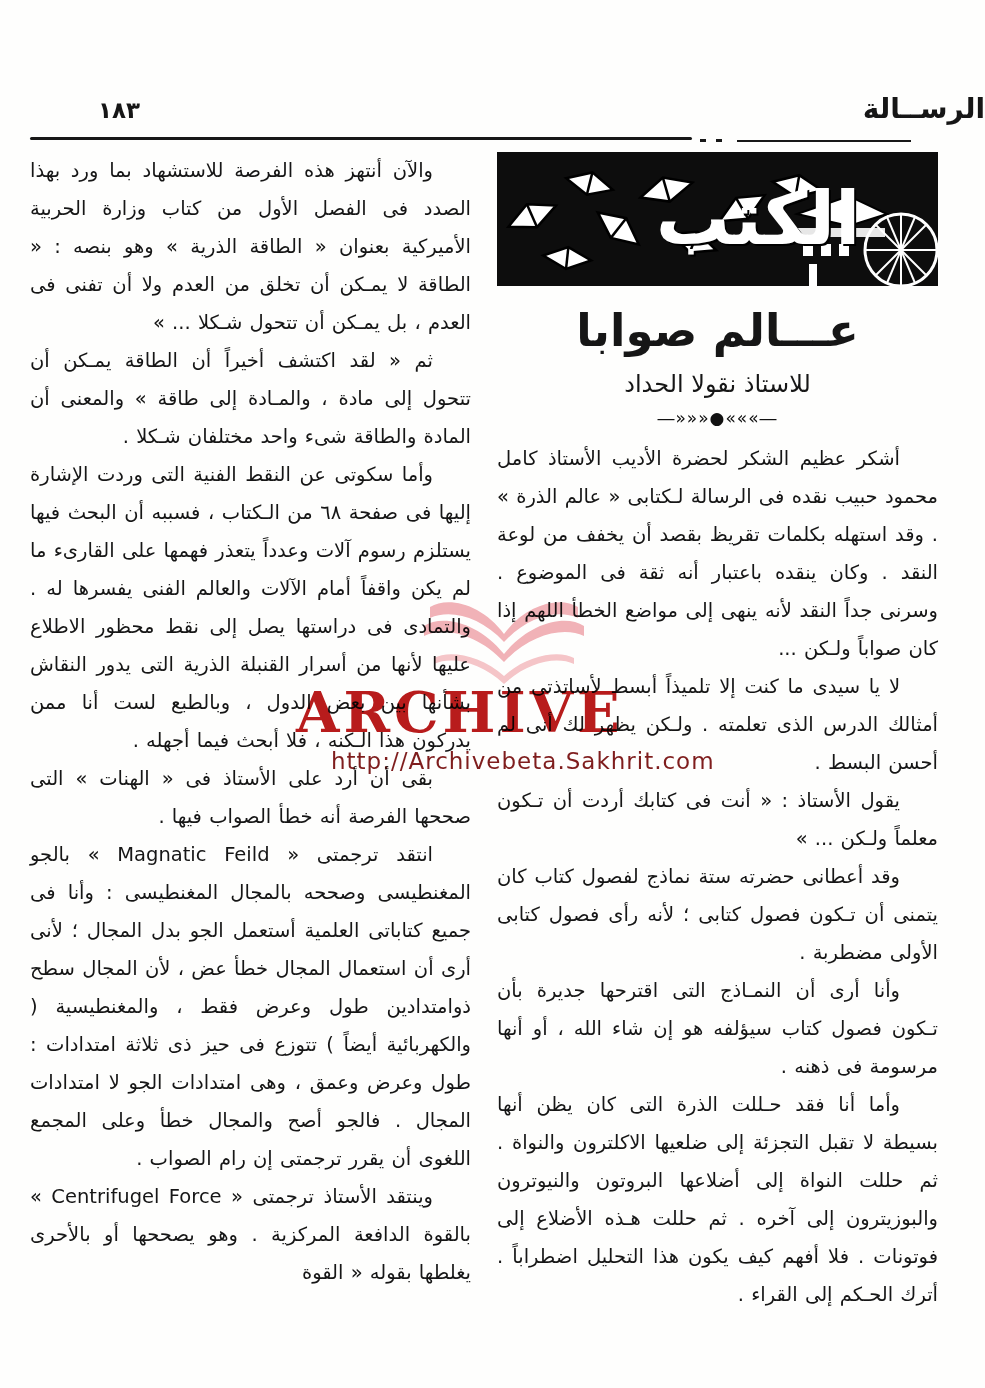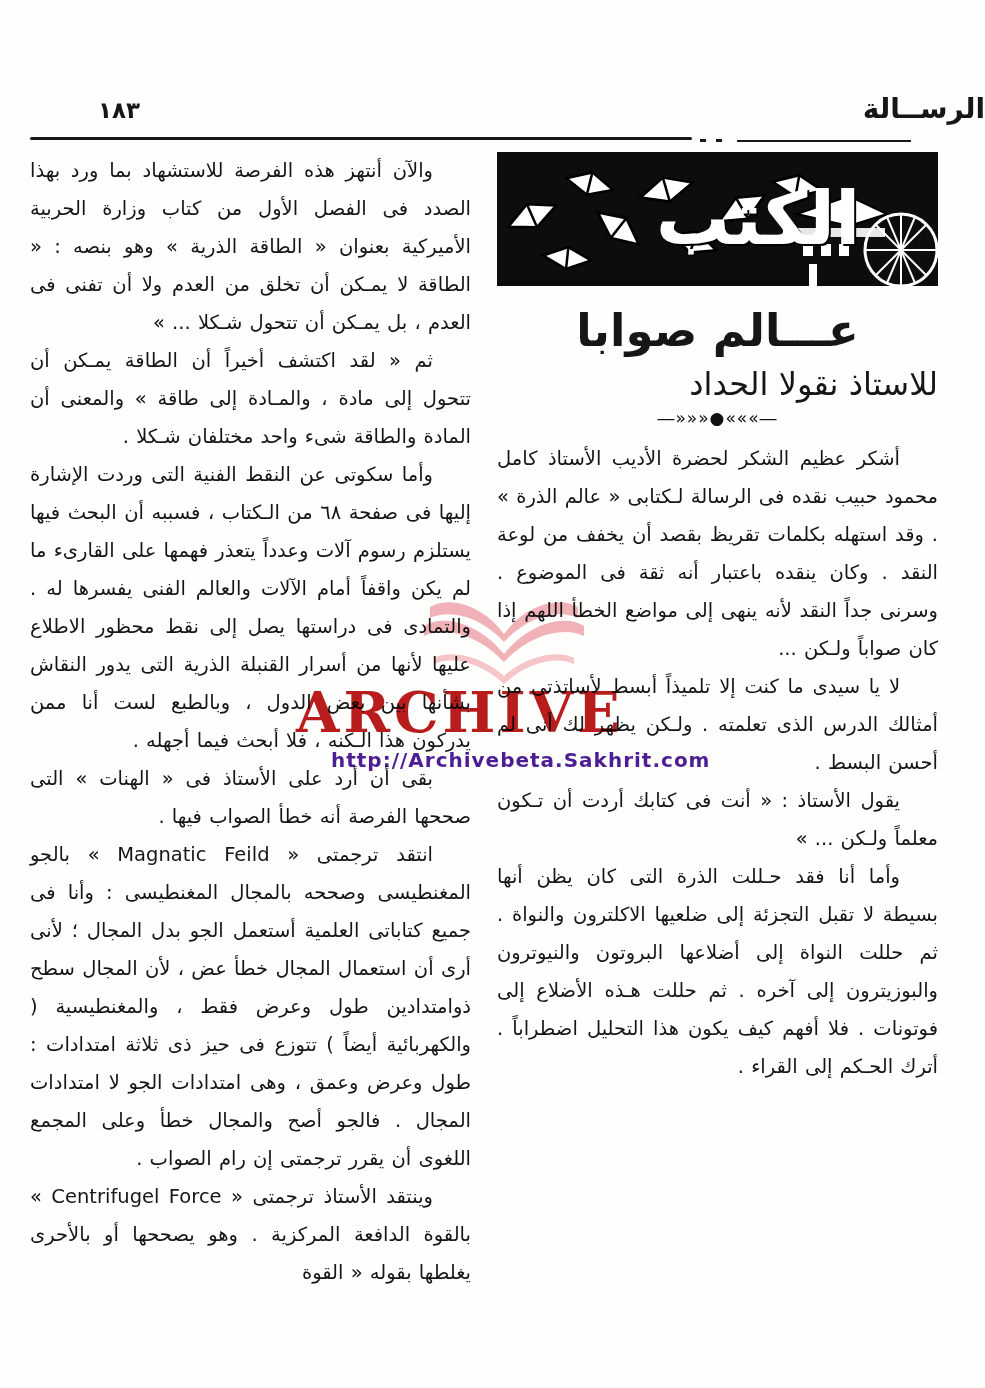--- a/index.html
+++ b/index.html
@@ -23,32 +23,32 @@
   }
   
   .banner{position:relative;width:100%;height:134px;margin-bottom:0;}
   .banner svg{display:block;}
   .banner-calligraphy{
     position:absolute;top:2px;right:60px;width:240px;height:130px;line-height:128px;
     text-align:center;font-size:74px;font-weight:bold;color:#ffffff;
     text-shadow:2px 2px 0 #000;
   }
   .article-title{margin:14px 0 0;text-align:center;font-size:45px;font-weight:bold;direction:rtl;line-height:62px;}
-  .article-byline{margin:6px 0 0;text-align:right;font-size:32px;direction:rtl;line-height:32px;}
+  .article-byline{margin:6px 0 0;text-align:center;font-size:24px;direction:rtl;line-height:32px;}
   .ornament{margin:8px 0 12px;text-align:center;font-size:17px;letter-spacing:1px;direction:ltr;color:#111;}
   
   .watermark{position:absolute;inset:0;z-index:3;pointer-events:none;mix-blend-mode:multiply;}
   .wm-book{position:absolute;left:418px;top:592px;}
   .wm-brand{
     position:absolute;left:296px;top:662px;font-family:"DejaVu Serif",serif;
     font-size:56px;line-height:100px;color:#b91c1c;letter-spacing:4px;font-weight:bold;
   }
   .wm-url{
-    position:absolute;left:331px;top:748px;font-size:20px;color:#4c1d95;
-    font-family:"DejaVu Sans",sans-serif;letter-spacing:1px;font-weight:bold;
+    position:absolute;left:331px;top:748px;font-size:23px;color:#7f1d1d;
+    font-family:"DejaVu Sans",sans-serif;letter-spacing:1px;
   }
 </style>
 </head>
 <body>
 
 <div class="page">
 
   <span class="page-number">١٨٣</span>
   <span class="magazine-title">الرســالة</span>
   <div class="rule-a"></div>
@@ -119,20 +119,22 @@
         <span class="banner-calligraphy">الكتب</span>
       </div>
 
       <h1 class="article-title">عـــالم صوابا</h1>
       <div class="article-byline">للاستاذ نقولا الحداد</div>
       <div class="ornament">―»»»●«««―</div>
 
       <p class="body-par">أشكر عظيم الشكر لحضرة الأديب الأستاذ كامل محمود حبيب نقده فى الرسالة لـكتابى « عالم الذرة » . وقد استهله بكلمات تقريظ بقصد أن يخفف من لوعة النقد . وكان ينقده باعتبار أنه ثقة فى الموضوع . وسرنى جداً النقد لأنه ينهى إلى مواضع الخطأ اللهم إذا كان صواباً ولـكن ...</p>
       <p class="body-par">لا يا سيدى ما كنت إلا تلميذاً أبسط لأساتذتى من أمثالك الدرس الذى تعلمته . ولـكن يظهر لك أنى لم أحسن البسط .</p>
       <p class="body-par">يقول الأستاذ : « أنت فى كتابك أردت أن تـكون معلماً ولـكن ... »</p>
+      <p class="body-par">وقد أعطانى حضرته ستة نماذج لفصول كتاب كان يتمنى أن تـكون فصول كتابى ؛ لأنه رأى فصول كتابى الأولى مضطربة .</p>
+      <p class="body-par">وأنا أرى أن النمـاذج التى اقترحها جديرة بأن تـكون فصول كتاب سيؤلفه هو إن شاء الله ، أو أنها مرسومة فى ذهنه .</p>
       <p class="body-par">وأما أنا فقد حـللت الذرة التى كان يظن أنها بسيطة لا تقبل التجزئة إلى ضلعيها الاكلترون والنواة . ثم حللت النواة إلى أضلاعها البروتون والنيوترون والبوزيترون إلى آخره . ثم حللت هـذه الأضلاع إلى فوتونات . فلا أفهم كيف يكون هذا التحليل اضطراباً . أترك الحـكم إلى القراء .</p>
 
     </div>
 
     <div class="col">
       <p class="body-par">والآن أنتهز هذه الفرصة للاستشهاد بما ورد بهذا الصدد فى الفصل الأول من كتاب وزارة الحربية الأميركية بعنوان « الطاقة الذرية » وهو بنصه : « الطاقة لا يمـكن أن تخلق من العدم ولا أن تفنى فى العدم ، بل يمـكن أن تتحول شـكلا ... »</p>
       <p class="body-par">ثم « لقد اكتشف أخيراً أن الطاقة يمـكن أن تتحول إلى مادة ، والمـادة إلى طاقة » والمعنى أن المادة والطاقة شىء واحد مختلفان شـكلا .</p>
       <p class="body-par">وأما سكوتى عن النقط الفنية التى وردت الإشارة إليها فى صفحة ٦٨ من الـكتاب ، فسببه أن البحث فيها يستلزم رسوم آلات وعدداً يتعذر فهمها على القارىء ما لم يكن واقفاً أمام الآلات والعالم الفنى يفسرها له . والتمادى فى دراستها يصل إلى نقط محظور الاطلاع عليها لأنها من أسرار القنبلة الذرية التى يدور النقاش بشأنها بين بعض الدول ، وبالطبع لست أنا ممن يدركون هذا الـكنه ، فلا أبحث فيما أجهله .</p>
       <p class="body-par">بقى أن أرد على الأستاذ فى « الهنات » التى صححها الفرصة أنه خطأ الصواب فيها .</p>
       <p class="body-par">انتقد ترجمتى « Magnatic Feild » بالجو المغنطيسى وصححه بالمجال المغنطيسى : وأنا فى جميع كتاباتى العلمية أستعمل الجو بدل المجال ؛ لأنى أرى أن استعمال المجال خطأ عض ، لأن المجال سطح ذوامتدادين طول وعرض فقط ، والمغنطيسية ( والكهربائية أيضاً ) تتوزع فى حيز ذى ثلاثة امتدادات : طول وعرض وعمق ، وهى امتدادات الجو لا امتدادات المجال . فالجو أصح والمجال خطأ وعلى المجمع اللغوى أن يقرر ترجمتى إن رام الصواب .</p>

